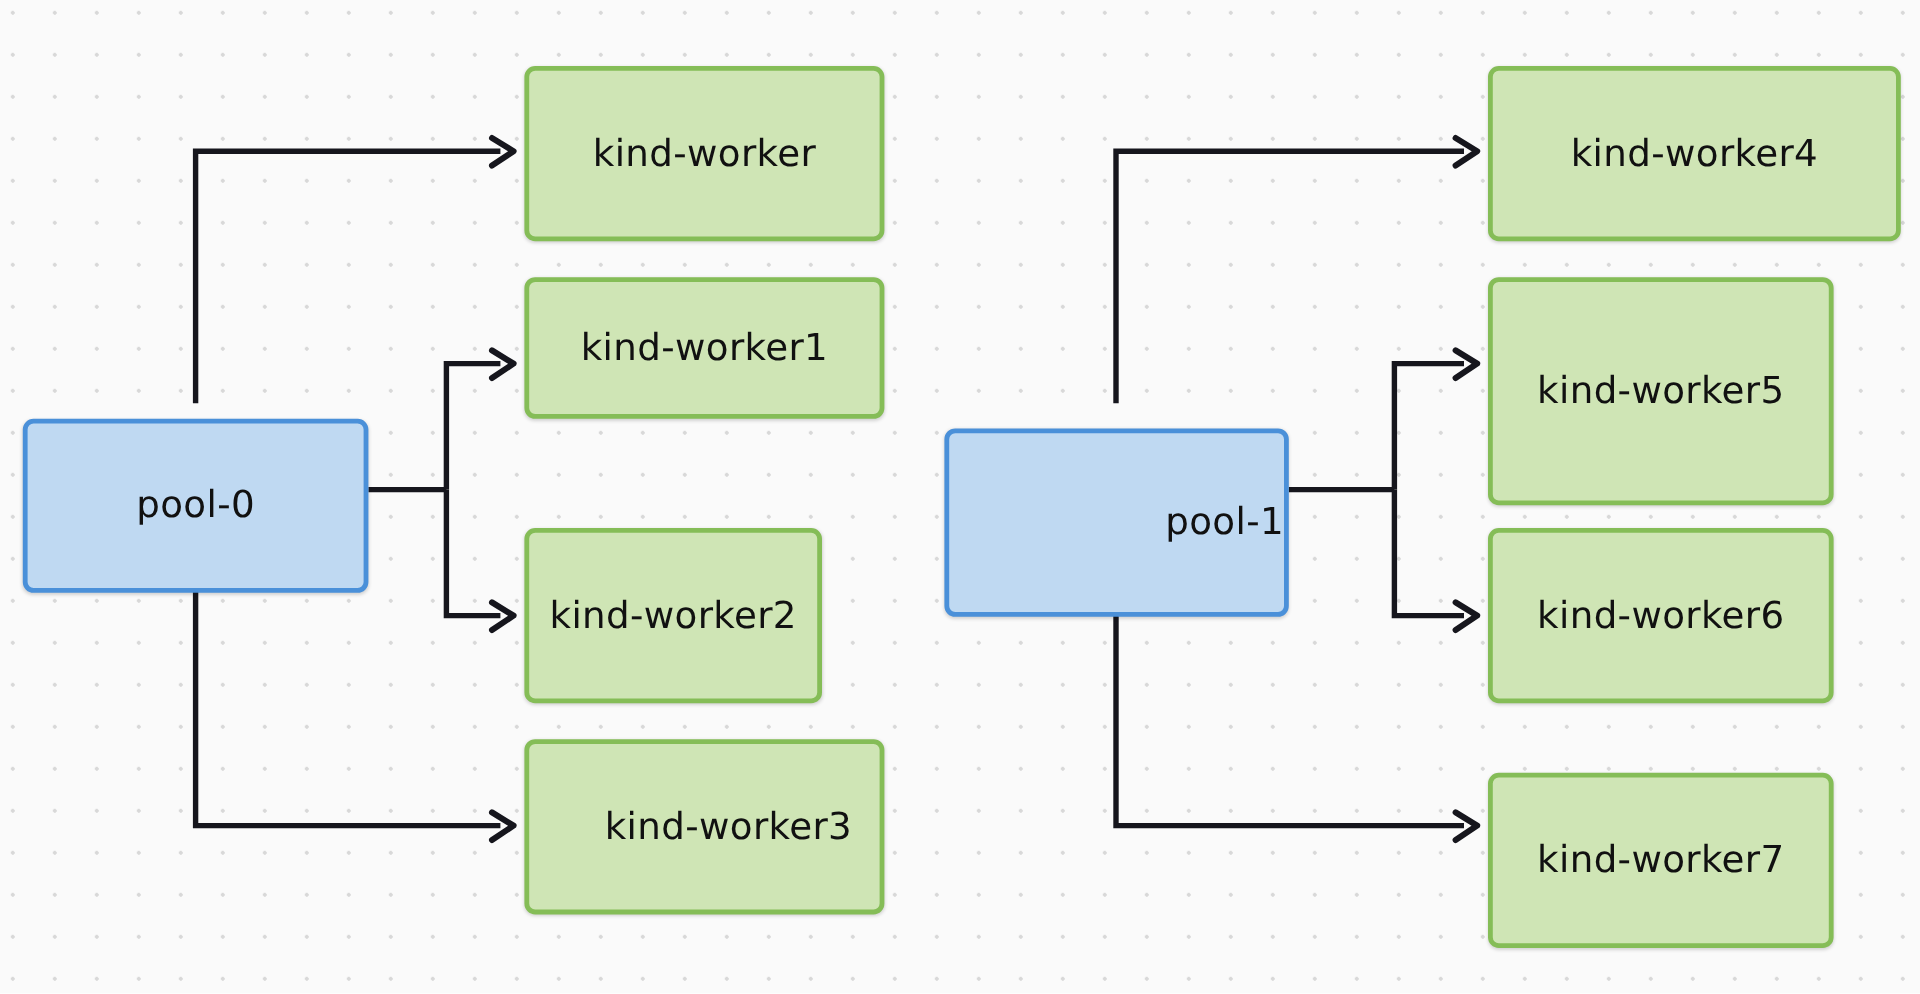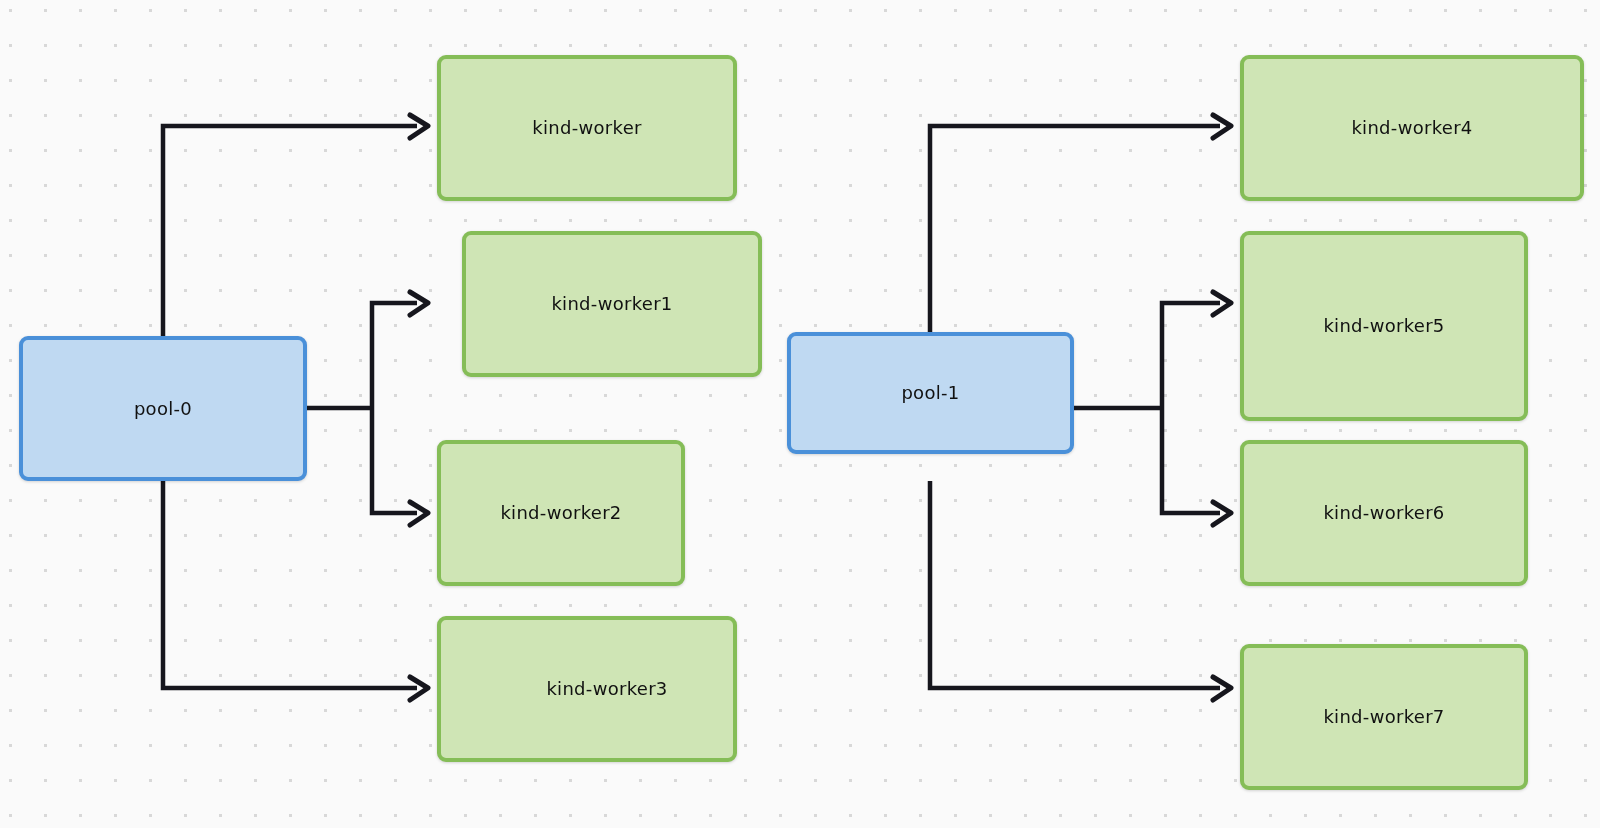--- a/index.html
+++ b/index.html
@@ -51,31 +51,32 @@
     align-items: center;
     justify-content: center;
     border-radius: 9px;
     border-style: solid;
     border-width: 4px;
     box-shadow: 0 1px 3px rgba(0,0,0,0.16);
   }
 
   .node .node-label {
     font-family: "DejaVu Sans", "Liberation Sans", sans-serif;
-    font-size: 18px;
+    font-size: 31px;
     font-weight: 400;
     color: #111111;
     letter-spacing: 0.3px;
     white-space: nowrap;
     line-height: 1;
   }
 
   .node-pool {
     background: #bfd9f2;
     border-color: #4a90d9;
+    margin-top: 13px;
   }
 
   .node-worker {
     background: #cfe5b5;
     border-color: #85bd57;
   }
 </style>
 </head>
 <body>
 
@@ -132,33 +133,33 @@
   <div id="node-layer">
 
     <div class="node node-pool" style="left:19px;  top:336px; width:288px; height:145px;">
       <span class="node-label">pool-0</span>
     </div>
 
     <div class="node node-worker" style="left:437px; top:55px;  width:300px; height:146px;">
       <span class="node-label">kind-worker</span>
     </div>
 
-    <div class="node node-worker" style="left:462px; top:231px; width:300px; height:146px;">
+    <div class="node node-worker" style="left:437px; top:231px; width:300px; height:118px;">
       <span class="node-label">kind-worker1</span>
     </div>
 
     <div class="node node-worker" style="left:437px; top:440px; width:248px; height:146px;">
       <span class="node-label">kind-worker2</span>
     </div>
 
     <div class="node node-worker" style="left:437px; top:616px; width:300px; height:146px;padding-left:40px;">
       <span class="node-label">kind-worker3</span>
     </div>
 
-    <div class="node node-pool" style="left:787px; top:332px; width:287px; height:122px;">
+    <div class="node node-pool" style="left:787px; top:344px; width:287px; height:157px;justify-content:flex-end;">
       <span class="node-label">pool-1</span>
     </div>
 
     <div class="node node-worker" style="left:1240px; top:55px;  width:344px; height:146px;">
       <span class="node-label">kind-worker4</span>
     </div>
 
     <div class="node node-worker" style="left:1240px; top:231px; width:288px; height:190px;">
       <span class="node-label">kind-worker5</span>
     </div>

